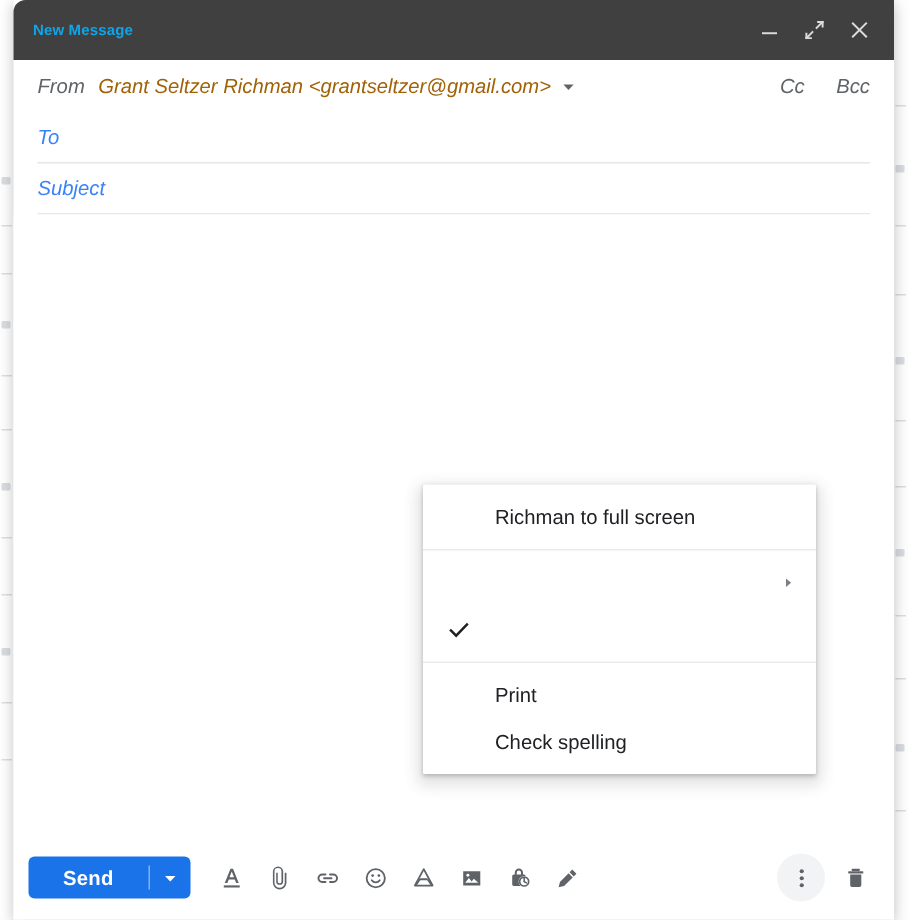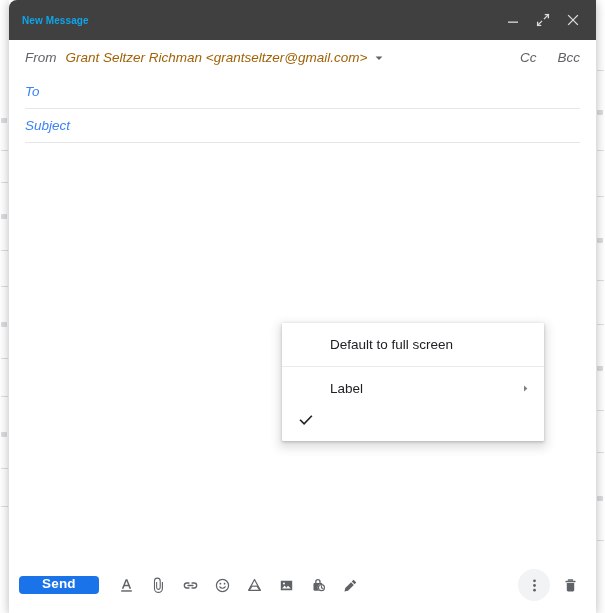--- a/index.html
+++ b/index.html
@@ -203,24 +203,23 @@
     padding: 0 10px 0 10px;
     background: #ffffff;
     position: relative;
     z-index: 50;
   }
   #send-group {
     display: flex;
     align-items: stretch;
     background: #1a73e8;
     border-radius: 4px;
-    height: 18px;
+    height: 28px;
     overflow: hidden;
     cursor: pointer;
-    flex-direction: column;
   }
   #send-button {
     display: flex;
     align-items: center;
     padding: 0 23px;
     color: #ffffff;
     font-size: 13.5px;
     font-weight: bold;
     letter-spacing: .2px;
   }
@@ -475,34 +474,43 @@
       </div>
     </div>
 
   </div>
 </div>
 
 <div id="more-options-menu">
     <div class="menu-group">
       <div class="menu-item">
         <span class="menu-check"></span>
-        <span class="menu-label">Default to full screen</span>
+        <span class="menu-label">Richman to full screen</span>
       </div>
     </div>
     <div class="menu-group">
       <div class="menu-item">
         <span class="menu-check"></span>
-        <span class="menu-label">Label</span>
         <span class="menu-arrow">
           <svg width="9" height="9" viewBox="0 0 9 9">
             <path d="M3 1.6 L6.4 4.5 L3 7.4 Z" fill="#7a7f85"></path>
           </svg>
         </span>
       </div>
       <div class="menu-item">
         <span class="menu-check">
           <svg width="16" height="16" viewBox="0 0 16 16">
             <path d="M2.6 8.3 L6.1 11.8 L13.3 4.3" fill="none" stroke="#202124" stroke-width="1.6" stroke-linecap="square"></path>
           </svg>
         </span>
       </div>
     </div>
+    <div class="menu-group">
+      <div class="menu-item">
+        <span class="menu-check"></span>
+        <span class="menu-label">Print</span>
+      </div>
+      <div class="menu-item">
+        <span class="menu-check"></span>
+        <span class="menu-label">Check spelling</span>
+      </div>
+    </div>
   </div>
 
 </body></html>

